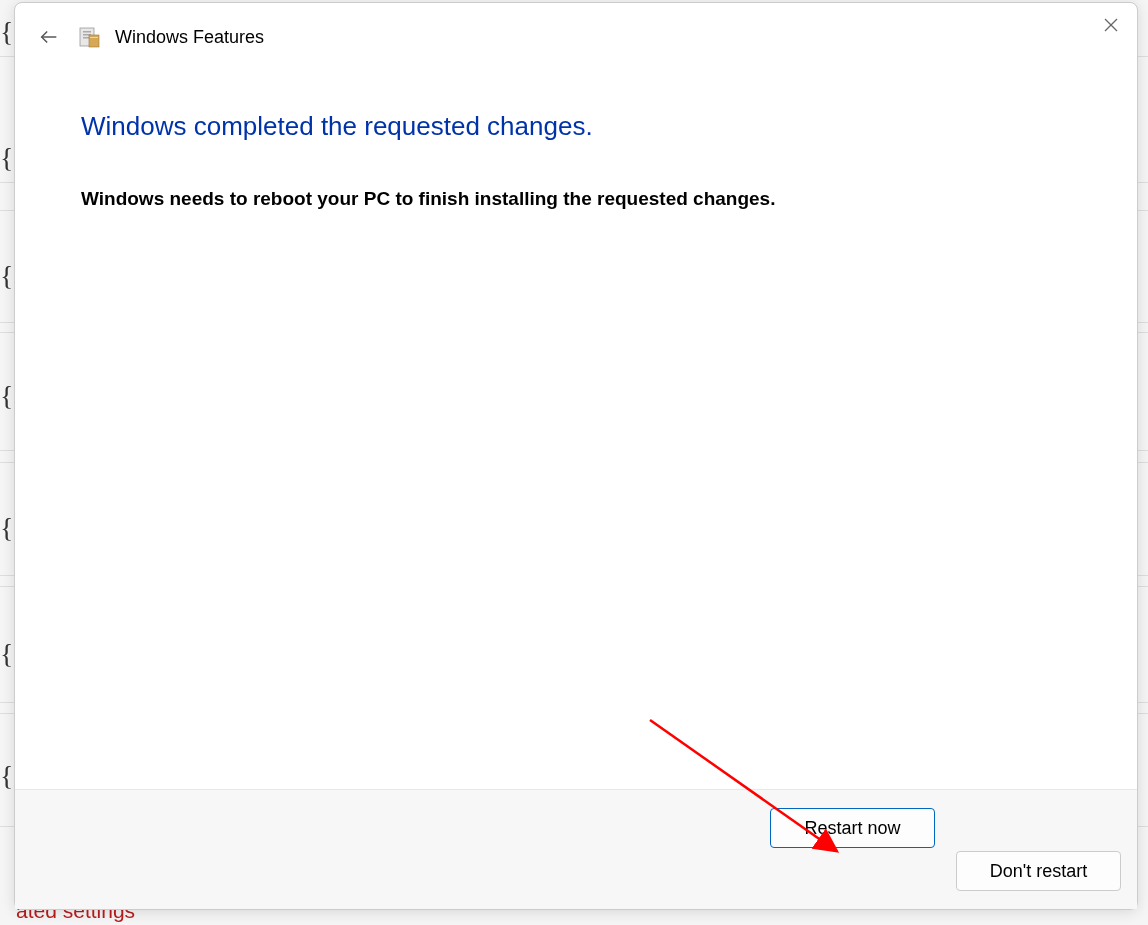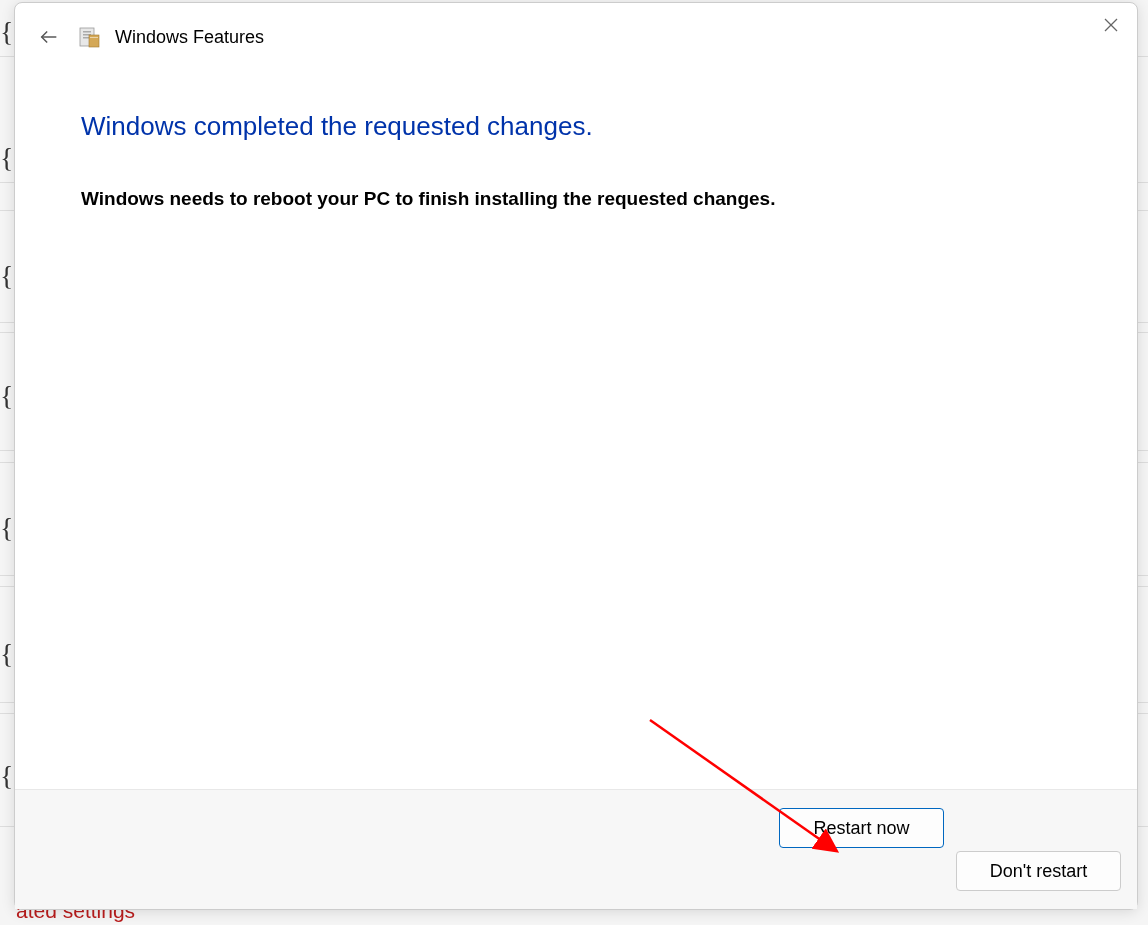--- a/index.html
+++ b/index.html
@@ -124,21 +124,21 @@
       font-size: 19px;
       color: #000;
       font-weight: 700;
     }
     .dialog-footer {
       background: #f7f7f7;
       border-top: 1px solid #e8e8e8;
       padding: 18px 16px;
       display: flex;
       justify-content: flex-end;
-      gap: 12px;
+      gap: 21px;
     }
     .btn {
       min-width: 165px;
       height: 40px;
       border-radius: 4px;
       font-size: 18px;
       font-family: inherit;
       font-weight: 400;
       cursor: pointer;
       background: #fdfdfd;

